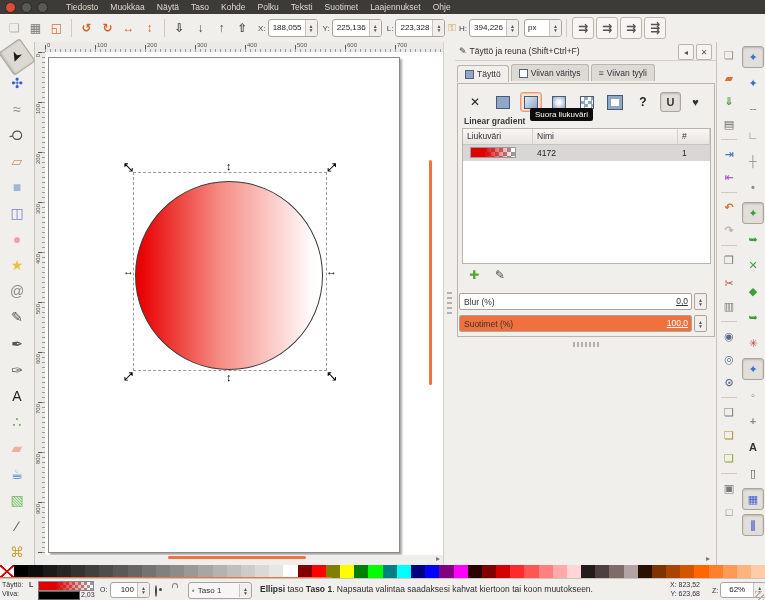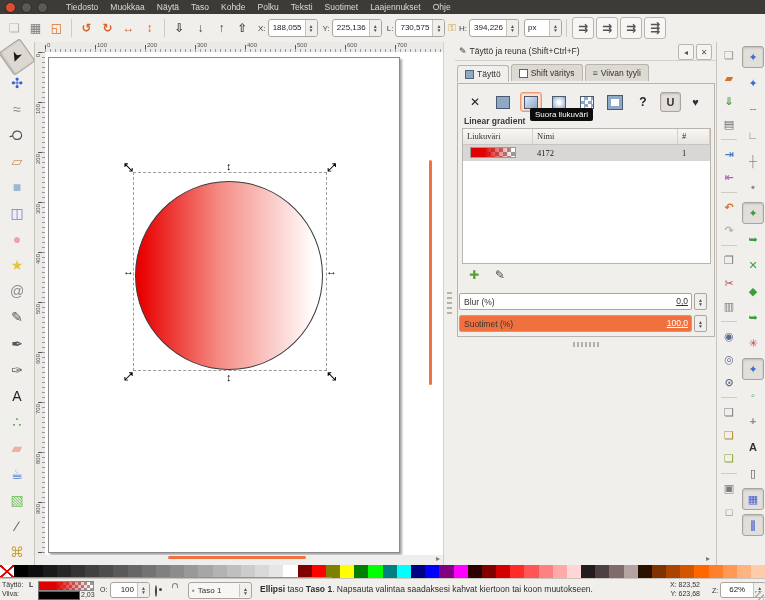--- a/index.html
+++ b/index.html
@@ -70,21 +70,21 @@
   .ft-flat .box{background:#8fa8c8;}
   .ft-linear .box{background:linear-gradient(135deg,#dfe9f5,#8fa8c8);}
   .ft-radial .box{background:radial-gradient(circle,#fff 15%,#8fa8c8);}
   .ft-pattern .box{background:conic-gradient(#8fa8c8 25%,#fff 25% 50%,#8fa8c8 50% 75%,#fff 75%);background-size:7px 7px;}
   .ft-swatch .box{background:#fff;border:3px solid #8fa8c8;outline:1px solid #4a5a70;}
   .ft.selected{border-color:#eb9a72;background:#fbe3d6;box-shadow:0 0 0 1px #f3c3a8 inset;}
   #fill-rules{position:absolute;right:8px;top:8px;display:flex;gap:4px;}
   .fr{width:19px;height:18px;display:flex;align-items:center;justify-content:center;font-weight:bold;font-size:11px;border:1px solid transparent;border-radius:3px;}
   #tooltip{position:absolute;left:72px;top:24px;background:#0c0c0c;color:#fff;font-size:8px;padding:2px 5px;border-radius:2px;z-index:20;white-space:nowrap;}
   #grad-mode{position:absolute;left:6px;top:32px;font-size:8.5px;font-weight:bold;color:#3a3a3a;}
-  #grad-table{position:absolute;left:4px;top:44px;width:247px;height:134px;background:#fff;border:1px solid #b9b4ac;font-size:8.5px;font-family:Liberation Serif, serif;}
+  #grad-table{position:absolute;left:4px;top:44px;width:247px;height:134px;background:#fff;border:1px solid #b9b4ac;font-size:8.5px;}
   .gt-head{display:flex;background:linear-gradient(#f8f7f5,#e8e5e0);border-bottom:1px solid #c9c5be;height:15px;line-height:15px;}
   .gt-head span{padding:0 4px;border-right:1px solid #d5d1ca;box-sizing:border-box;color:#333;}
   .gt-row{display:flex;height:16px;align-items:center;background:#d8d7d5;}
   .gt-row span{padding:0 4px;box-sizing:border-box;color:#222;}
   .col1{width:70px;}.col2{width:145px;}.col3{flex:1;}
   .grad-swatch{width:46px;height:11px;margin-left:3px;border:1px solid #999;
     background-image:linear-gradient(90deg,#e00000 0%,#e00000 30%,rgba(224,0,0,0) 95%),
       linear-gradient(45deg,#9a9a9a 25%,transparent 25%,transparent 75%,#9a9a9a 75%),
       linear-gradient(45deg,#9a9a9a 25%,#fff 25%,#fff 75%,#9a9a9a 75%);
     background-size:100% 100%,8px 8px,8px 8px;background-position:0 0,0 0,4px 4px;}
@@ -189,21 +189,21 @@
         <span class="val">225,136</span>
         <span class="spinner">
             <span>▲</span>
             <span>▼</span>
           </span>
       </div>
     </div>
     <div class="field">
       <span class="flabel">L:</span>
       <div class="spinbox">
-        <span class="val">730,575</span>
+        <span class="val">223,328</span>
         <span class="spinner">
             <span>▲</span>
             <span>▼</span>
           </span>
       </div>
     </div>
     <span style="margin:0 3px;font-size:10px;color:#c8a23a;">⚿</span>
     <div class="field" style="margin-left:0;">
       <span class="flabel">H:</span>
       <div class="spinbox">
@@ -349,21 +349,21 @@
       <span class="dlg-btn" style="right:22px;">◂</span>
       <span class="dlg-btn" style="right:4px;">✕</span>
     </div>
     <div id="tabs">
       <div class="tab active">
         <span class="sq fill"></span>
         <span>Täyttö</span>
       </div>
       <div class="tab">
         <span class="sq stroke"></span>
-        <span>Shift väritys</span>
+        <span>Viivan väritys</span>
       </div>
       <div class="tab">
         <span style="font-size:9px;color:#456;">≡</span>
         <span>Viivan tyyli</span>
       </div>
     </div>
     <div id="nb">
       <div id="fill-types">
 
       <span class="ft">

